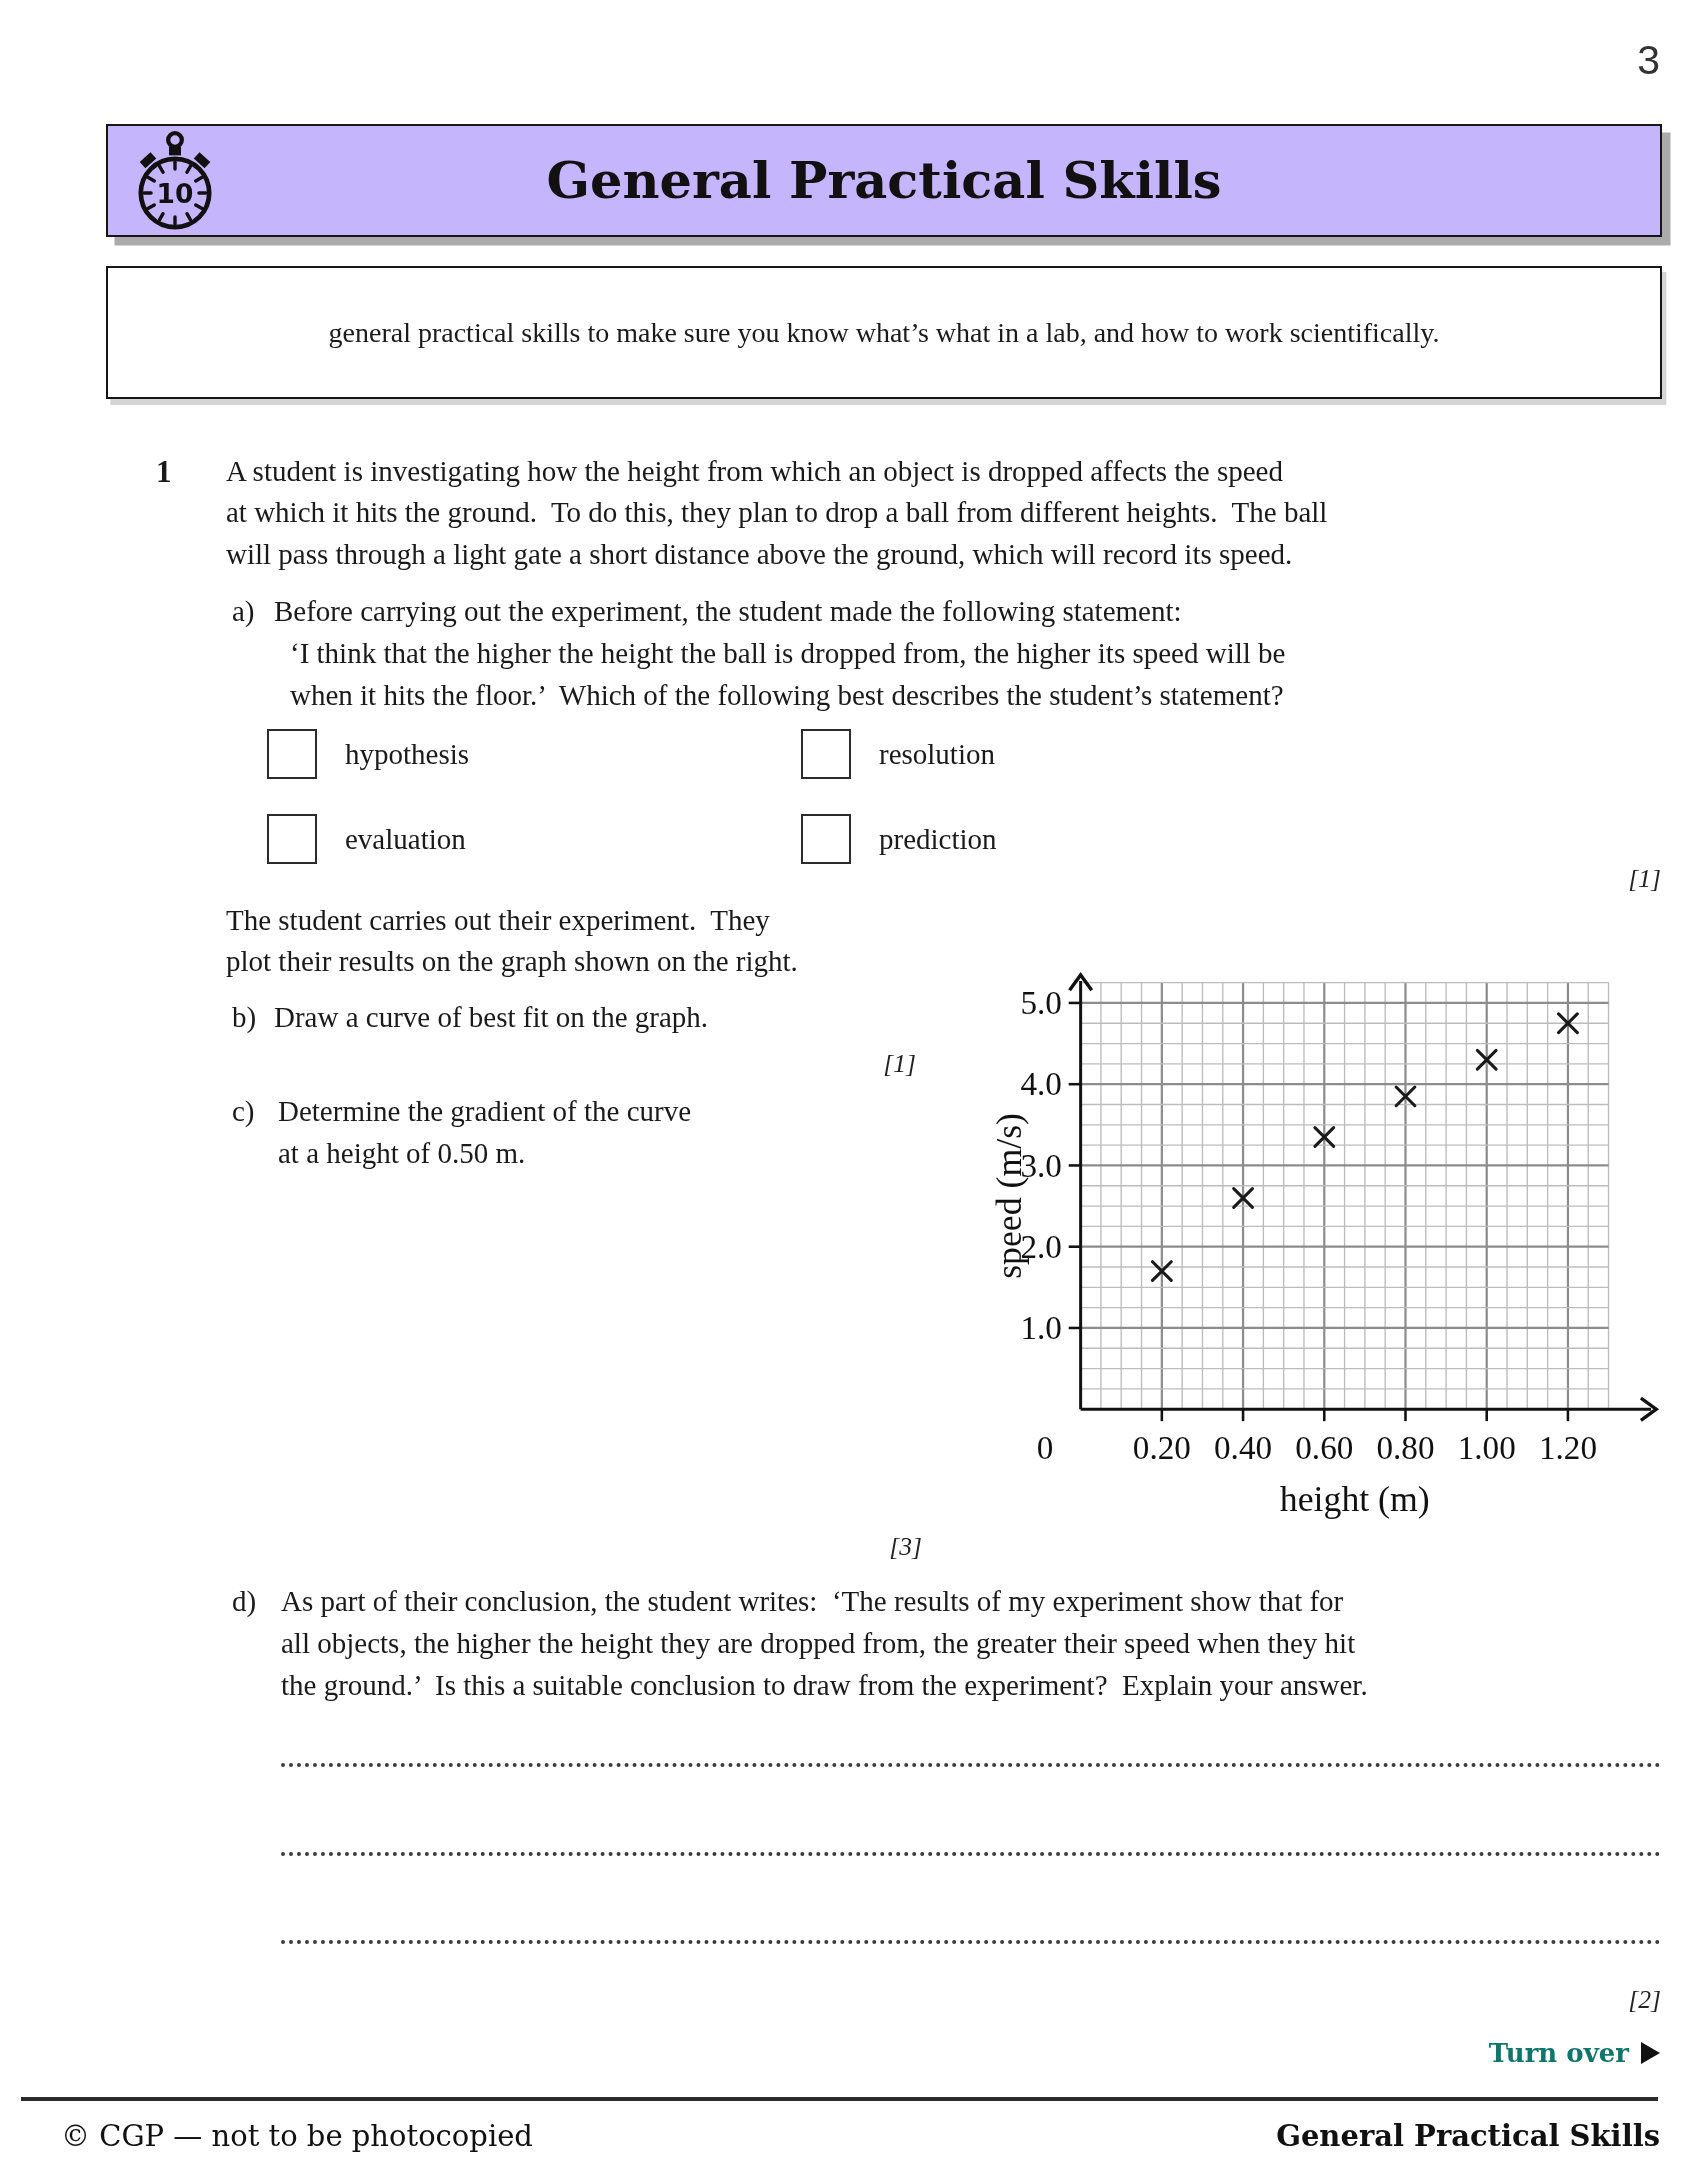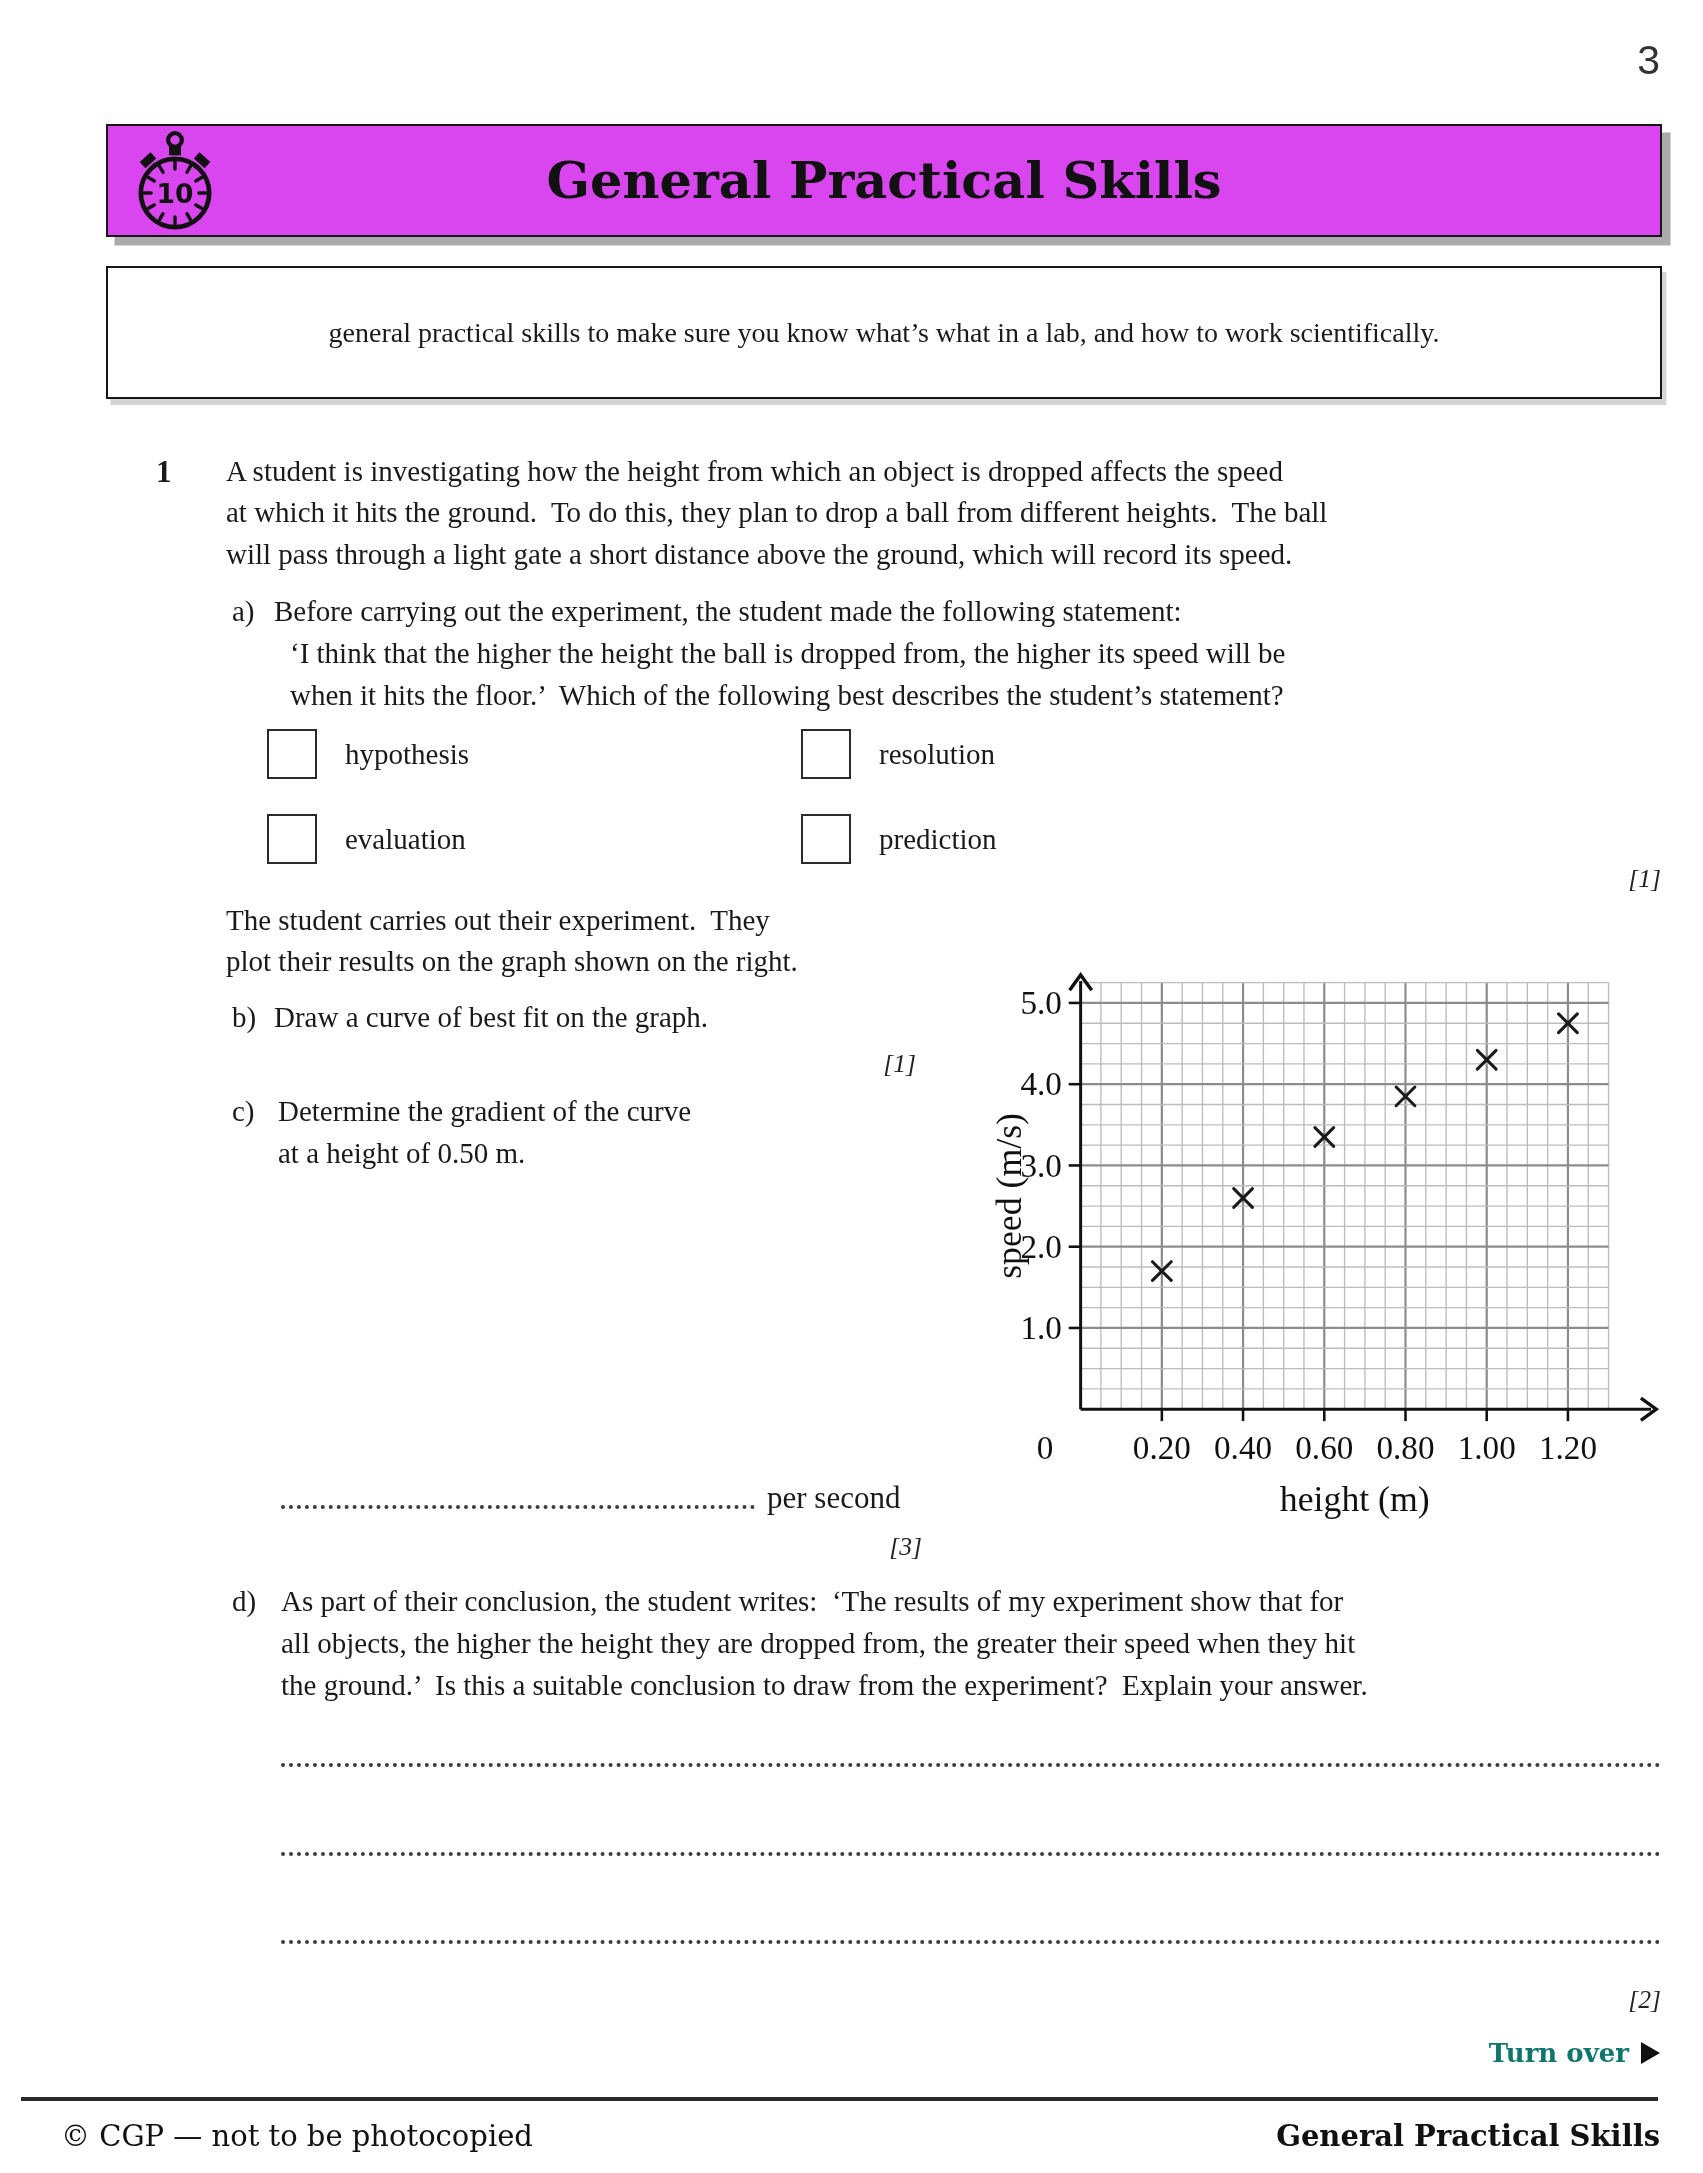--- a/index.html
+++ b/index.html
@@ -4,21 +4,21 @@
 <style>
   html,body{margin:0;padding:0;background:#fff;}
   .page{position:relative;width:1704px;height:2174px;background:#ffffff;
         font-family:"Liberation Serif",serif;color:#1a1a1a;overflow:hidden;}
   .abs{position:absolute;}
   .t{position:absolute;white-space:pre;font-size:29px;line-height:1.1;color:#1a1a1a;}
   .mark{position:absolute;font-style:italic;font-size:25.6px;color:#222;text-align:right;}
   .pagenum{position:absolute;top:37px;right:44px;font-family:"Liberation Sans",sans-serif;
            font-size:41px;color:#333;}
   .headerbar{position:absolute;left:106px;top:124px;width:1552px;height:109px;
-             background:#d946ef;border:2.6px solid #161616;box-shadow:8.5px 8.5px 0 #ababab;}
+             background:#c4b5fd;border:2.6px solid #161616;box-shadow:8.5px 8.5px 0 #ababab;}
   .title{position:absolute;left:0;right:0;top:50%;transform:translateY(-52%);
          text-align:center;font-family:"DejaVu Serif",serif;font-weight:bold;
          font-size:51px;letter-spacing:0px;color:#111;}
   .introbox{position:absolute;left:106px;top:266px;width:1552px;height:129px;
             background:#fff;border:2.6px solid #161616;box-shadow:4.3px 6px 0 #d4d4d4;
             display:flex;flex-direction:column;justify-content:center;align-items:center;}
   .introbox .il{font-size:28px;line-height:44px;white-space:pre;text-align:center;}
   .qnum{position:absolute;left:156px;top:454px;font-weight:bold;font-size:31px;}
   .opt{position:absolute;display:flex;align-items:center;gap:28px;}
   .optbox{width:46px;height:46px;border:2.6px solid #2b2b2b;background:#fff;flex:none;}
@@ -196,24 +196,20 @@
       <line x1="413.15384615384613" y1="186.3142857142857" x2="435.15384615384613" y2="208.3142857142857" stroke="#1a1a1a" stroke-width="3.6" stroke-linecap="round"></line>
       <line x1="413.15384615384613" y1="208.3142857142857" x2="435.15384615384613" y2="186.3142857142857" stroke="#1a1a1a" stroke-width="3.6" stroke-linecap="round"></line>
       <line x1="508.53846153846155" y1="138.59999999999997" x2="530.5384615384615" y2="160.59999999999997" stroke="#1a1a1a" stroke-width="3.6" stroke-linecap="round"></line>
       <line x1="508.53846153846155" y1="160.59999999999997" x2="530.5384615384615" y2="138.59999999999997" stroke="#1a1a1a" stroke-width="3.6" stroke-linecap="round"></line>
       <line x1="603.9230769230769" y1="95.65714285714284" x2="625.9230769230769" y2="117.65714285714284" stroke="#1a1a1a" stroke-width="3.6" stroke-linecap="round"></line>
       <line x1="603.9230769230769" y1="117.65714285714284" x2="625.9230769230769" y2="95.65714285714284" stroke="#1a1a1a" stroke-width="3.6" stroke-linecap="round"></line>
       <line x1="699.3076923076923" y1="52.71428571428572" x2="721.3076923076923" y2="74.71428571428572" stroke="#1a1a1a" stroke-width="3.6" stroke-linecap="round"></line>
       <line x1="699.3076923076923" y1="74.71428571428572" x2="721.3076923076923" y2="52.71428571428572" stroke="#1a1a1a" stroke-width="3.6" stroke-linecap="round"></line>
     </svg>
 
-  <div class="ansline" style="left:281px;top:1480px;">
-    <span class="dots" style="width:474px;"></span>
-    <span style="padding-left:12px;">per second</span>
-  </div>
   <div class="mark" style="left:733px;width:189px;top:1532px;">[3]</div>
 
   <div class="t" style="left:232px;top:1586px;">d)</div>
   <div class="t" style="left:281px;top:1586px;">As part of their conclusion, the student writes:  ‘The results of my experiment show that for</div>
   <div class="t" style="left:281px;top:1628px;">all objects, the higher the height they are dropped from, the greater their speed when they hit</div>
   <div class="t" style="left:281px;top:1670px;">the ground.’  Is this a suitable conclusion to draw from the experiment?  Explain your answer.</div>
 
   <div class="dotline" style="left:281px;top:1763px;width:1380px;"></div>
   <div class="dotline" style="left:281px;top:1852px;width:1380px;"></div>
   <div class="dotline" style="left:281px;top:1940px;width:1380px;"></div>

